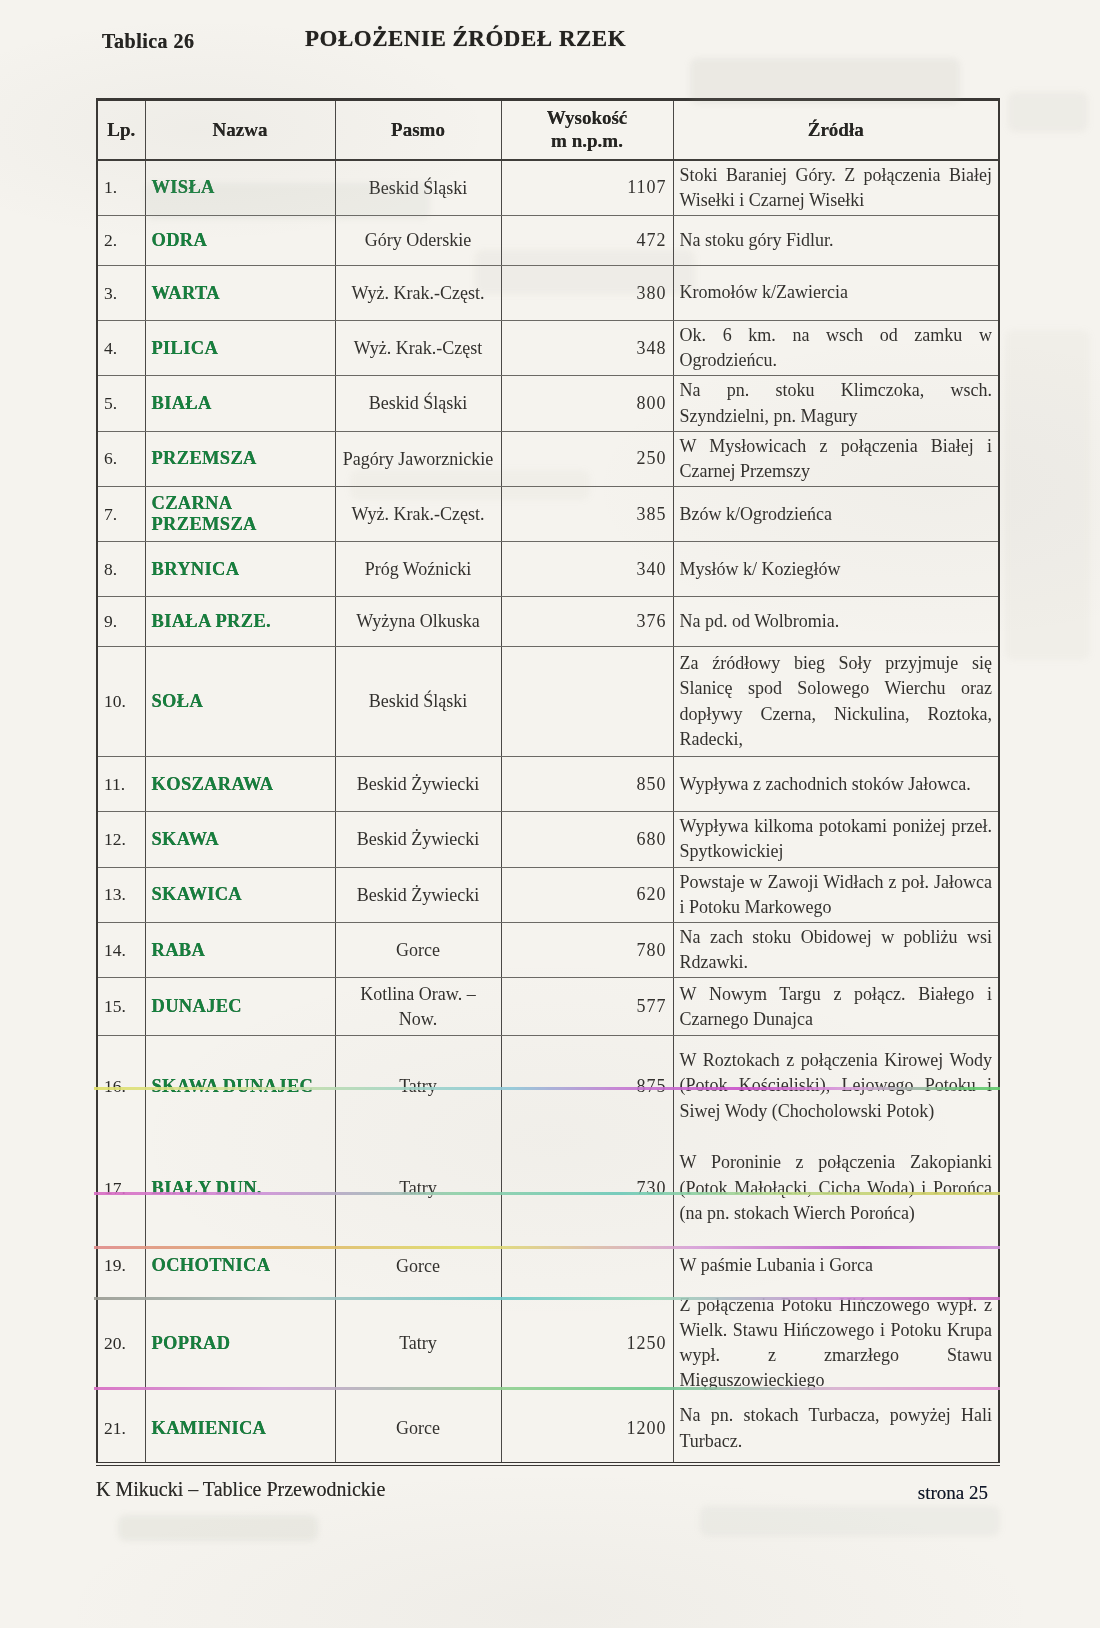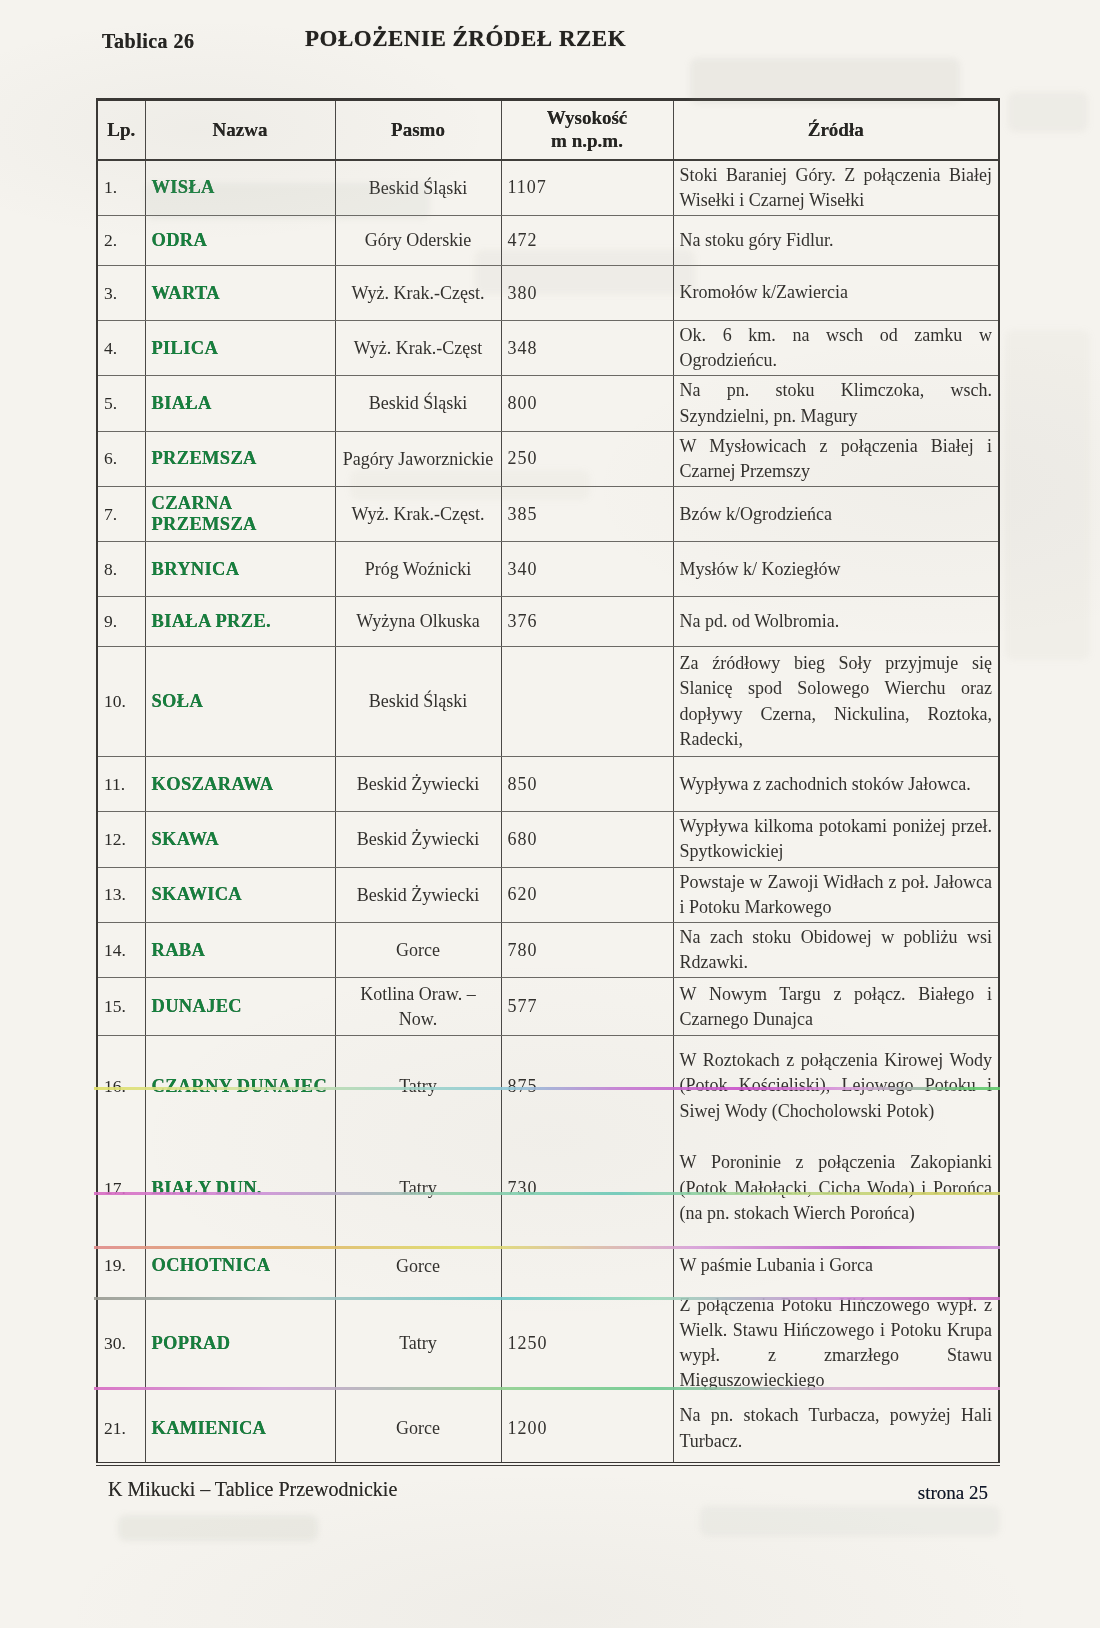--- a/index.html
+++ b/index.html
@@ -56,29 +56,28 @@
     text-shadow:0 0 0.6px rgba(40,38,35,.7);
   }
   tbody td { border-bottom:1.3px solid #6b6965; font-size:18px; color:#33312e; }
   tbody tr.no-bb td { border-bottom:none; }
   tbody tr:last-child td { border-bottom:none; }
 
   td.lp   { text-align:left; padding-left:7px; font-size:17.5px; color:#2b2a27; }
   td.nazwa{ font-weight:bold; letter-spacing:0.3px; font-size:18.5px; color:#15803d;
             text-shadow:0 0 0.5px rgba(30,28,25,.7); padding-left:9px; }
   td.pasmo{ text-align:center; line-height:1.35; }
-  td.wys  { text-align:left; letter-spacing:1px; }
+  td.wys  { text-align:right; letter-spacing:1px; }
   td.zrodla{ text-align:justify; text-align-last:left; line-height:1.4; padding:4px 10px 4px 11px; }
 
   .hdr-two-line div { line-height:1.2; }
 
   .footer-left {
     position:absolute; left:96px; top:1478px; font-size:20px; color:#2b2a27;
     text-shadow:0 0 0.5px rgba(40,38,35,.6);
-    margin-left:12px;
   }
   .footer-right {
     position:absolute; right:112px; top:1482px; font-size:19px; color:#0f172a;
     text-shadow:0 0 0.5px rgba(40,38,35,.6);
   }
 
   
   .color-line { position:absolute; left:94px; width:906px; height:3px; filter:blur(0.4px); opacity:0.9; }
   .cl-1 { top:1087px; background:linear-gradient(90deg,#e0e06a 0%,#d6e29c 16%,#9ed4c9 36%,#8fc8d8 46%,#c47ad2 58%,#c94fc9 72%,#d9a2dc 84%,#63c96f 97%); }
   .cl-2 { top:1192px; background:linear-gradient(90deg,#d86ac2 0%,#cf8fd8 18%,#8fd0a8 40%,#6cc9b8 58%,#b9d88a 76%,#d0d06a 92%); }
@@ -227,41 +226,41 @@
           </tr>
         <tr style="height:58px">
             <td class="lp">15.</td>
             <td class="nazwa">DUNAJEC</td>
             <td class="pasmo">Kotlina Oraw. –Now.</td>
             <td class="wys">577</td>
             <td class="zrodla">W Nowym Targu z połącz. Białego i Czarnego Dunajca</td>
           </tr>
         <tr class="no-bb" style="height:100px">
             <td class="lp">16.</td>
-            <td class="nazwa">CZARNY DUNAJEC</td>
+            <td class="nazwa">SKAWA DUNAJEC</td>
             <td class="pasmo">Tatry</td>
             <td class="wys">875</td>
             <td class="zrodla">W Roztokach z połączenia Kirowej Wody (Potok Kościeliski), Lejowego Potoku i Siwej Wody (Chocholowski Potok)</td>
           </tr>
         <tr class="no-bb" style="height:105px">
             <td class="lp">17.</td>
             <td class="nazwa">BIAŁY DUN.</td>
             <td class="pasmo">Tatry</td>
             <td class="wys">730</td>
             <td class="zrodla">W Poroninie z połączenia Zakopianki (Potok Małołącki, Cicha Woda) i Porońca (na pn. stokach Wierch Porońca)</td>
           </tr>
         <tr class="no-bb" style="height:50px">
             <td class="lp">19.</td>
             <td class="nazwa">OCHOTNICA</td>
             <td class="pasmo">Gorce</td>
             <td class="wys"></td>
             <td class="zrodla">W paśmie Lubania i Gorca</td>
           </tr>
         <tr class="no-bb" style="height:90px">
-            <td class="lp">30.</td>
+            <td class="lp">20.</td>
             <td class="nazwa">POPRAD</td>
             <td class="pasmo">Tatry</td>
             <td class="wys">1250</td>
             <td class="zrodla">Z połączenia Potoku Hińczowego wypł. z Wielk. Stawu Hińczowego i Potoku Krupa wypł. z zmarzłego Stawu Mięguszowieckiego</td>
           </tr>
         <tr style="height:68px">
             <td class="lp">21.</td>
             <td class="nazwa">KAMIENICA</td>
             <td class="pasmo">Gorce</td>
             <td class="wys">1200</td>

